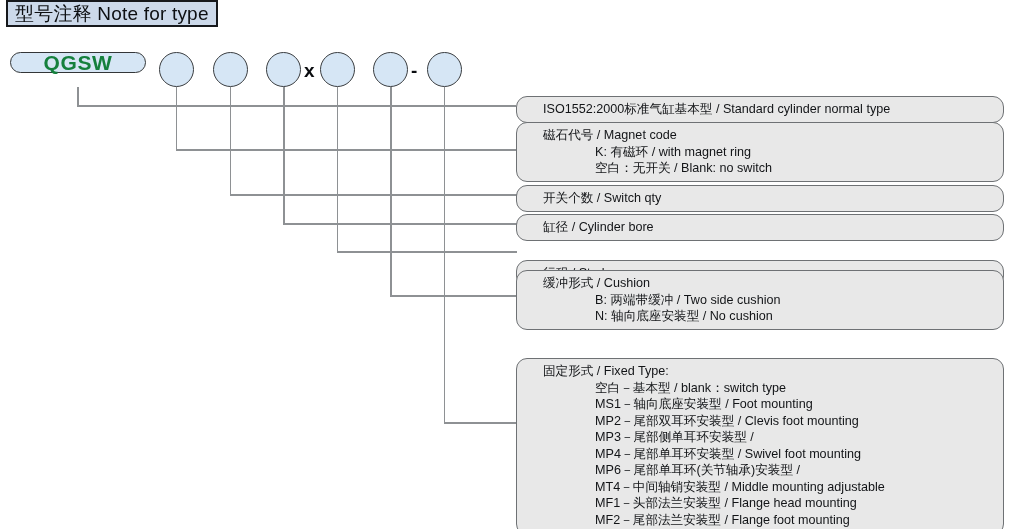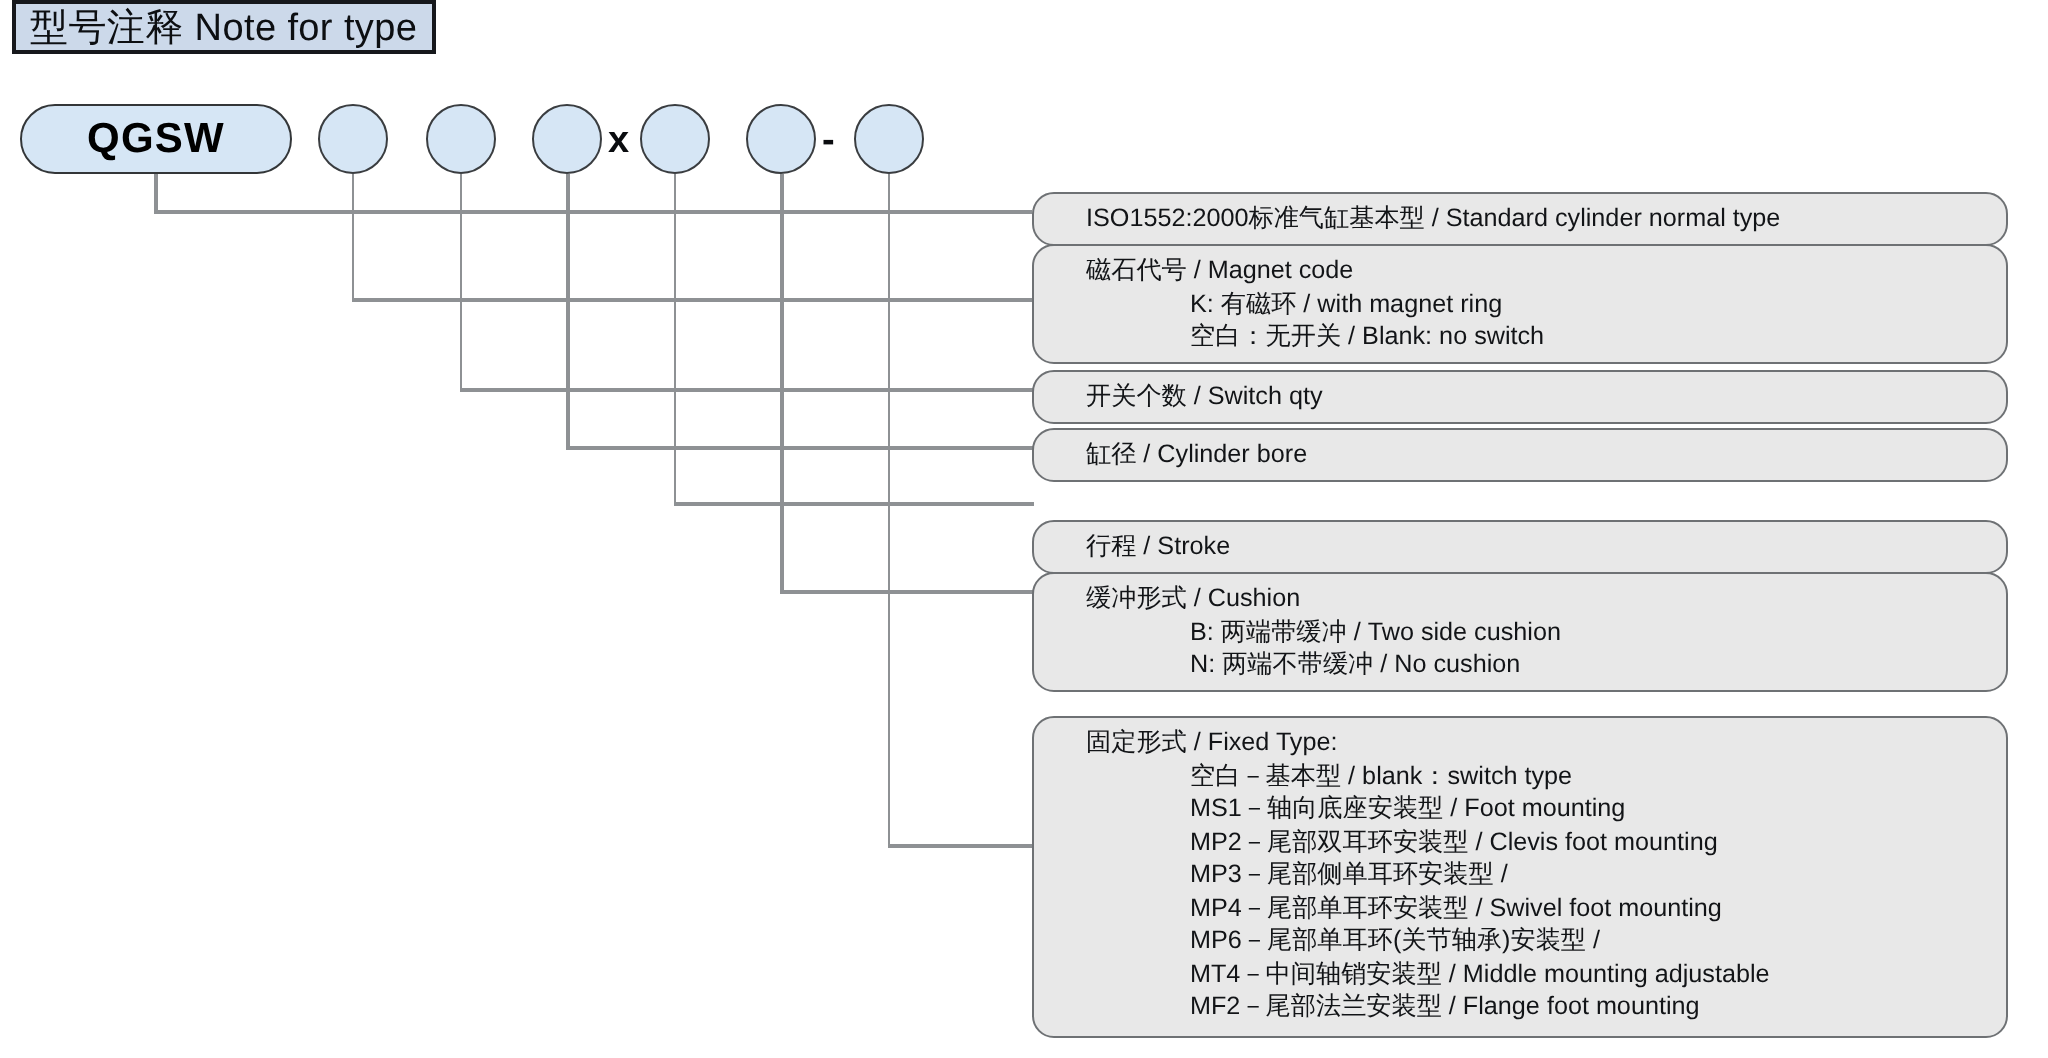--- a/index.html
+++ b/index.html
@@ -36,31 +36,31 @@
     letter-spacing: .2px;
     white-space: nowrap;
   }
 
   
   .code-pill {
     position: absolute;
     left: 10px;
     top: 52px;
     width: 136px;
-    height: 35px;
+    height: 21px;
     border: 1.6px solid #333638;
     border-radius: 18px;
     background: #d6e6f5;
     box-sizing: border-box;
     display: flex;
     align-items: center;
     justify-content: center;
     font-size: 21px;
     font-weight: bold;
-    color: #000000;
+    color: #15803d;
     letter-spacing: .6px;
   }
   .bubble {
     position: absolute;
     width: 35px;
     height: 35px;
     border-radius: 50%;
     border: 1.6px solid #3a3d40;
     background: #d6e6f5;
     box-sizing: border-box;
@@ -152,31 +152,32 @@
   </div>
 
   <div class="desc" style="top:214px;">
     <div class="ln">缸径 / Cylinder bore</div>
   </div>
 
   <div class="desc" style="top:260px;">
     <div class="ln">行程 / Stroke</div>
   </div>
 
-  <div class="desc" style="top:270px;margin-top:16px;">
+  <div class="desc" style="top:270px;">
     <div class="ln">缓冲形式 / Cushion</div>
     <div class="ln ind">B: 两端带缓冲 / Two side cushion</div>
-    <div class="ln ind">N: 两端不带缓冲 / No cushion</div>
+    <div class="ln ind">N: 轴向底座安装型 / No cushion</div>
   </div>
 
   <div class="desc" style="top:333px; padding-bottom:6px;margin-top:25px;">
     <div class="ln">固定形式 / Fixed Type:</div>
     <div class="ln ind">空白－基本型 / blank：switch type</div>
     <div class="ln ind">MS1－轴向底座安装型 / Foot mounting</div>
     <div class="ln ind">MP2－尾部双耳环安装型 / Clevis foot mounting</div>
     <div class="ln ind">MP3－尾部侧单耳环安装型 /</div>
     <div class="ln ind">MP4－尾部单耳环安装型 / Swivel foot mounting</div>
     <div class="ln ind">MP6－尾部单耳环(关节轴承)安装型 /</div>
     <div class="ln ind">MT4－中间轴销安装型 / Middle mounting adjustable</div>
+    <div class="ln ind">MF1－头部法兰安装型 / Flange head mounting</div>
     <div class="ln ind">MF2－尾部法兰安装型 / Flange foot mounting</div>
   </div>
 
 </div>
 
 </body></html>

